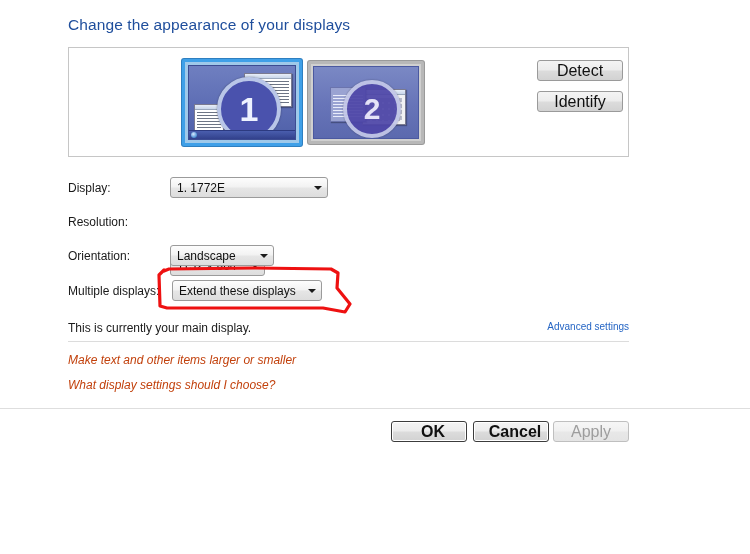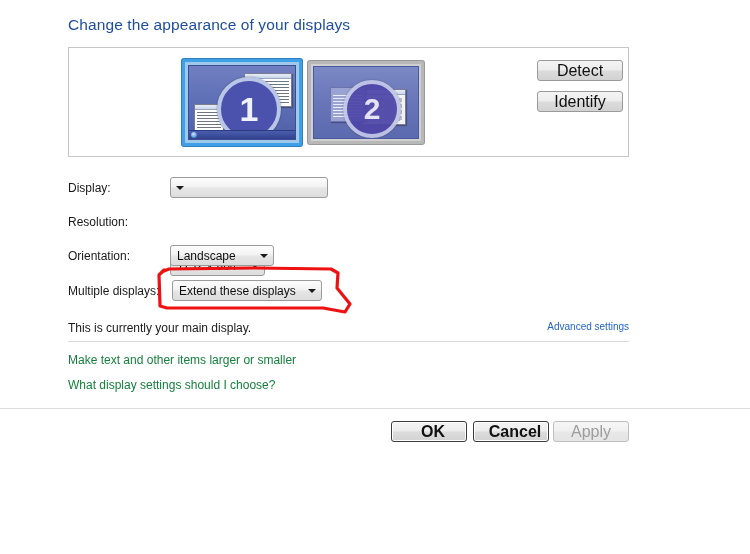--- a/index.html
+++ b/index.html
@@ -307,23 +307,24 @@
     top: 341px;
     width: 561px;
     height: 1px;
     background: #dcdcdc;
   }
 
   .help-link {
     position: absolute;
     left: 68px;
     font-size: 12px;
-    color: #15803d;
+    color: #c2410c;
     white-space: nowrap;
     cursor: pointer;
+    font-style: italic;
   }
   #link-larger-smaller { top: 353px; }
   #link-what-settings  { top: 378px; }
 
   
   #bottom-divider {
     position: absolute;
     left: 0;
     top: 408px;
     width: 750px;
@@ -402,20 +403,21 @@
     </div>
   </div>
 </div>
 
 <div class="btn" id="detect-button">Detect</div>
 
 <div class="btn" id="identify-button">Identify</div>
 
 <div class="form-label" id="label-display">Display:</div>
 <div class="combo" id="combo-display">
+  <span class="combo-value">1. 1772E</span>
   <span class="arrow"></span>
 </div>
 
 <div class="form-label" id="label-resolution">Resolution:</div>
 <div class="combo" id="combo-resolution">
   <span class="combo-value">1152 × 864</span>
   <span class="arrow"></span>
 </div>
 
 <div class="form-label" id="label-orientation">Orientation:</div>

